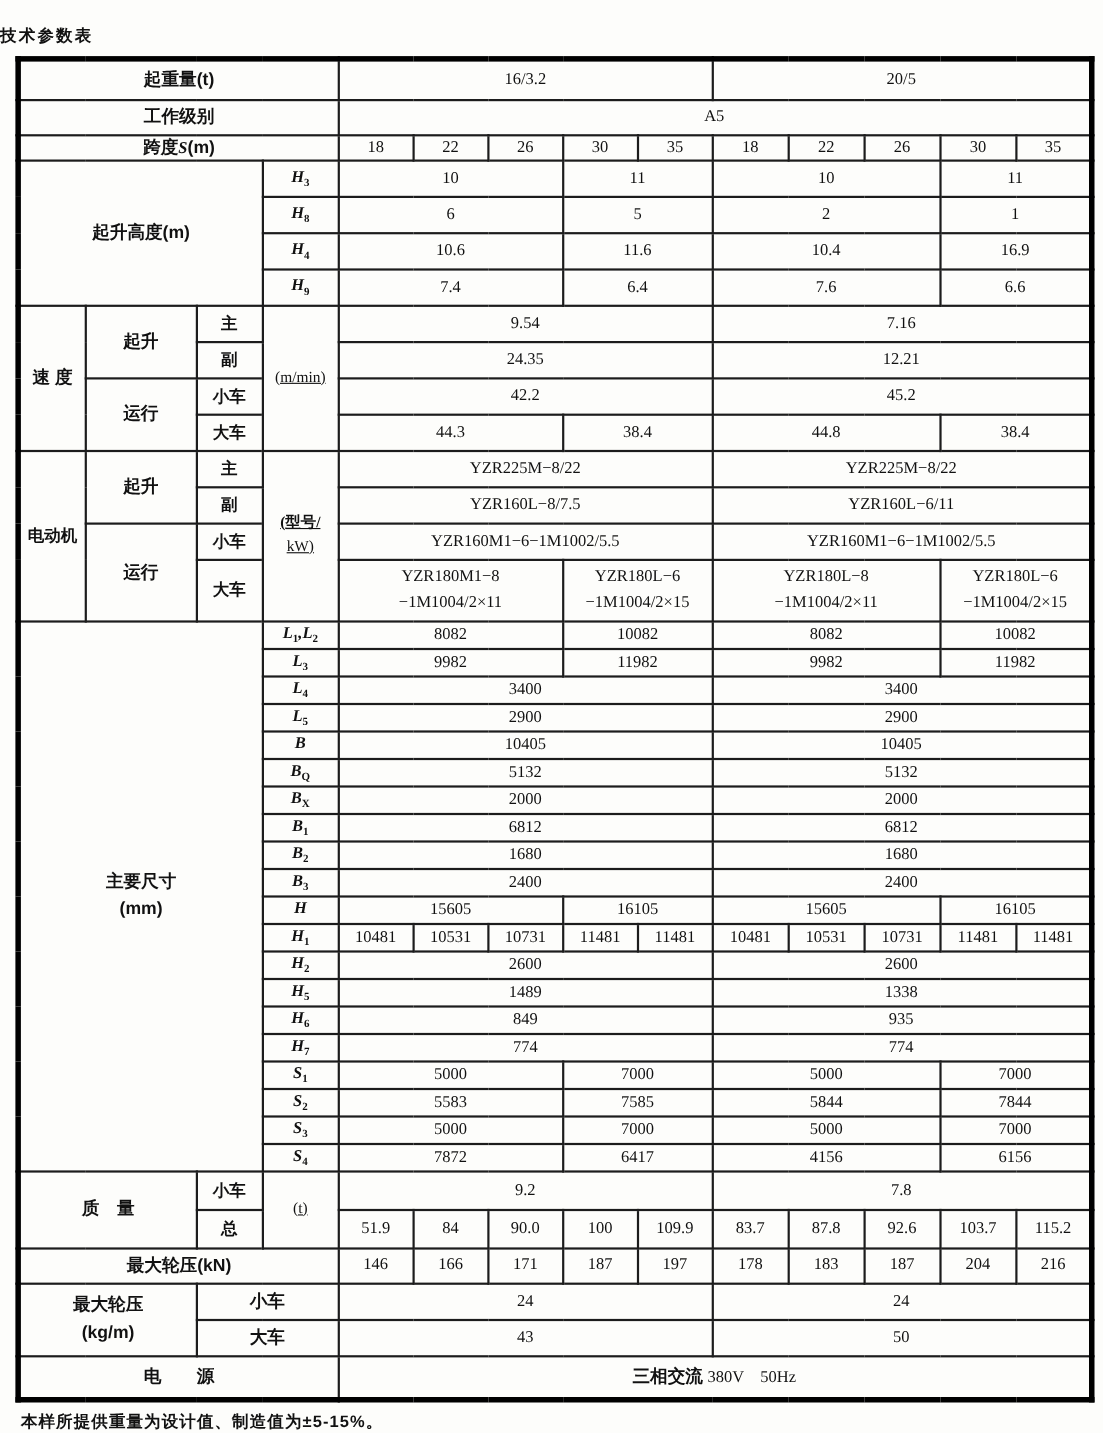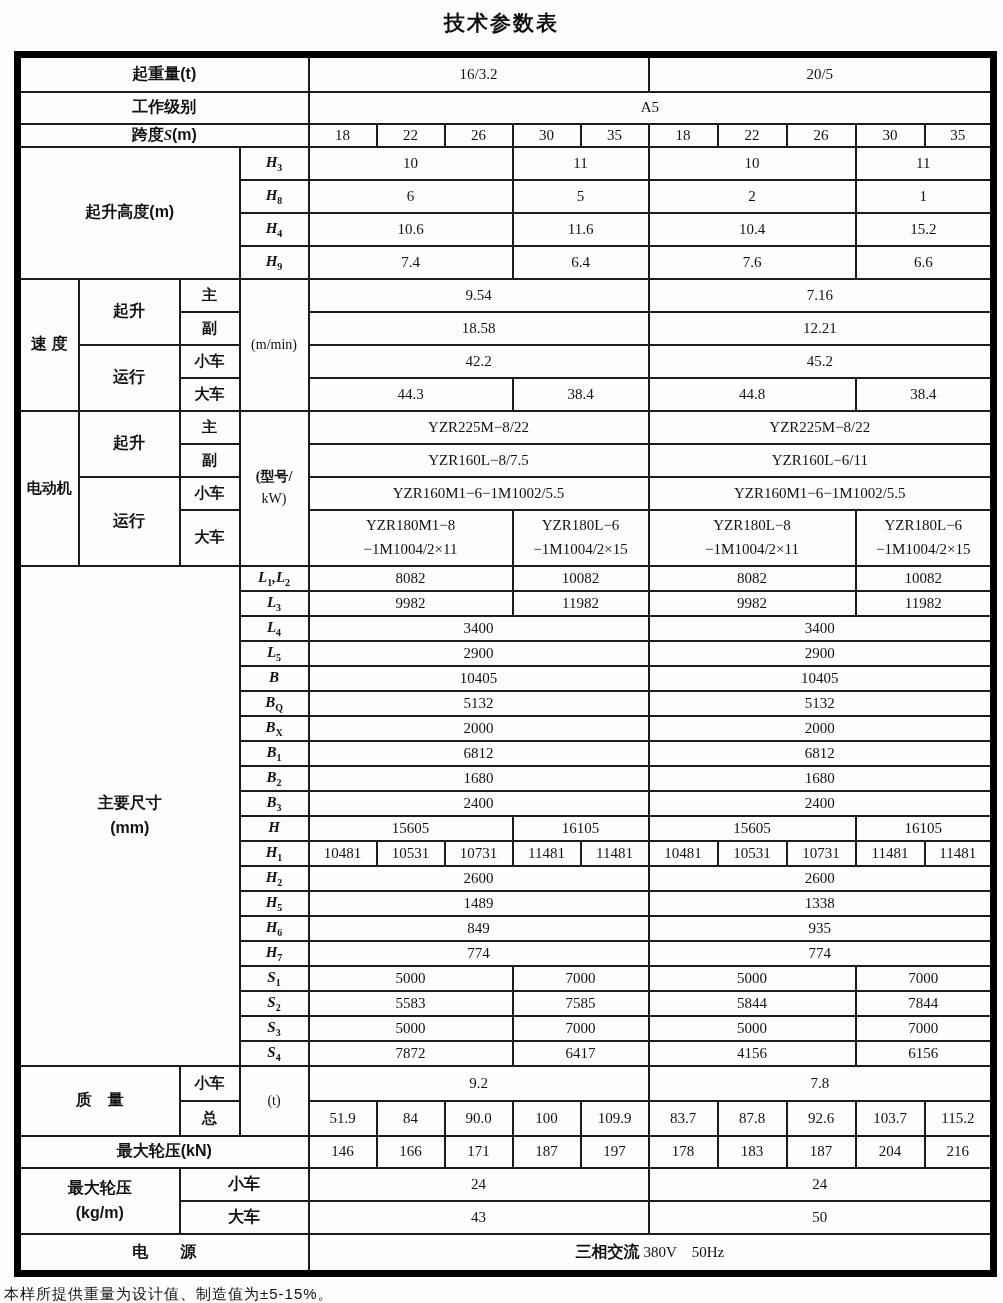--- a/index.html
+++ b/index.html
@@ -3,48 +3,48 @@
 <meta charset="utf-8">
 <style>
   html,body{margin:0;padding:0;}
   body{
     width:1003px;height:1303px;
     background:#fdfdfb;color:#111;
     font-family:"Liberation Sans","DejaVu Sans",sans-serif;
     position:relative;
   }
   .page-title{
-    text-align:center;font-size:21px;font-weight:bold;
-    letter-spacing:2px;padding-top:9px;height:42px;box-sizing:border-box;
+    font-size:15px;font-weight:bold;
+    letter-spacing:2px;padding-top:23px;height:42px;box-sizing:border-box;
   }
   table.spec{
     border-collapse:collapse;table-layout:fixed;
     margin:9px 0 0 14px;width:976px;
-    border:7px solid #000000;
+    border:5px solid #000000;
   }
   td{
     border:2px solid #1c1c1c;
     text-align:center;vertical-align:middle;
     padding:0;overflow:hidden;
     font-size:15px;
   }
   .zh{font-weight:bold;font-size:15px;}
   .zh16{font-weight:bold;font-size:16px;}
   .num{font-family:"Liberation Serif","DejaVu Serif",serif;font-size:15px;font-weight:normal;}
   .param{font-family:"Liberation Serif","DejaVu Serif",serif;font-style:italic;font-weight:bold;font-size:15px;}
   .param sub{font-size:10px;font-style:normal;}
-  .unit{font-family:"Liberation Serif","DejaVu Serif",serif;font-size:14px;}
+  .unit{font-family:"Liberation Serif","DejaVu Serif",serif;font-size:14px;text-decoration:underline;}
   .unit .zh-in{font-weight:bold;}
   .two-line div{line-height:1.55;}
   
   .rh37{height:37px}.rh32{height:32px}.rh31{height:21px}
   .rh33{height:33px}.rh56{height:56px}.rh25{height:25px}
   .rh35{height:35px}.rh34{height:40px}
   .footer-note{
-    margin:8px 0 0 4px;font-size:15px;font-weight:normal;letter-spacing:1px;
+    margin:8px 0 0 19px;font-size:15px;font-weight:bold;letter-spacing:1px;
   }
 </style>
 </head>
 <body>
 
 <div class="page-title">技术参数表</div>
 
 <table class="spec">
   <colgroup>
     <col style="width:61px">
@@ -106,21 +106,21 @@
     <td colspan="2" class="num">5</td>
     <td colspan="3" class="num">2</td>
     <td colspan="2" class="num">1</td>
   </tr>
 
   <tr class="rh33">
     <td class="param"><span>H</span><sub>4</sub></td>
     <td colspan="3" class="num">10.6</td>
     <td colspan="2" class="num">11.6</td>
     <td colspan="3" class="num">10.4</td>
-    <td colspan="2" class="num">15.2</td>
+    <td colspan="2" class="num">16.9</td>
   </tr>
 
   <tr class="rh33">
     <td class="param"><span>H</span><sub>9</sub></td>
     <td colspan="3" class="num">7.4</td>
     <td colspan="2" class="num">6.4</td>
     <td colspan="3" class="num">7.6</td>
     <td colspan="2" class="num">6.6</td>
   </tr>
 
@@ -128,21 +128,21 @@
     <td rowspan="4" class="zh16">速 度</td>
     <td rowspan="2" class="zh16">起升</td>
     <td class="zh">主</td>
     <td rowspan="4" class="unit">(m/min)</td>
     <td colspan="5" class="num">9.54</td>
     <td colspan="5" class="num">7.16</td>
   </tr>
 
   <tr class="rh33">
     <td class="zh">副</td>
-    <td colspan="5" class="num">18.58</td>
+    <td colspan="5" class="num">24.35</td>
     <td colspan="5" class="num">12.21</td>
   </tr>
 
   <tr class="rh33">
     <td rowspan="2" class="zh16">运行</td>
     <td class="zh">小车</td>
     <td colspan="5" class="num">42.2</td>
     <td colspan="5" class="num">45.2</td>
   </tr>
 

